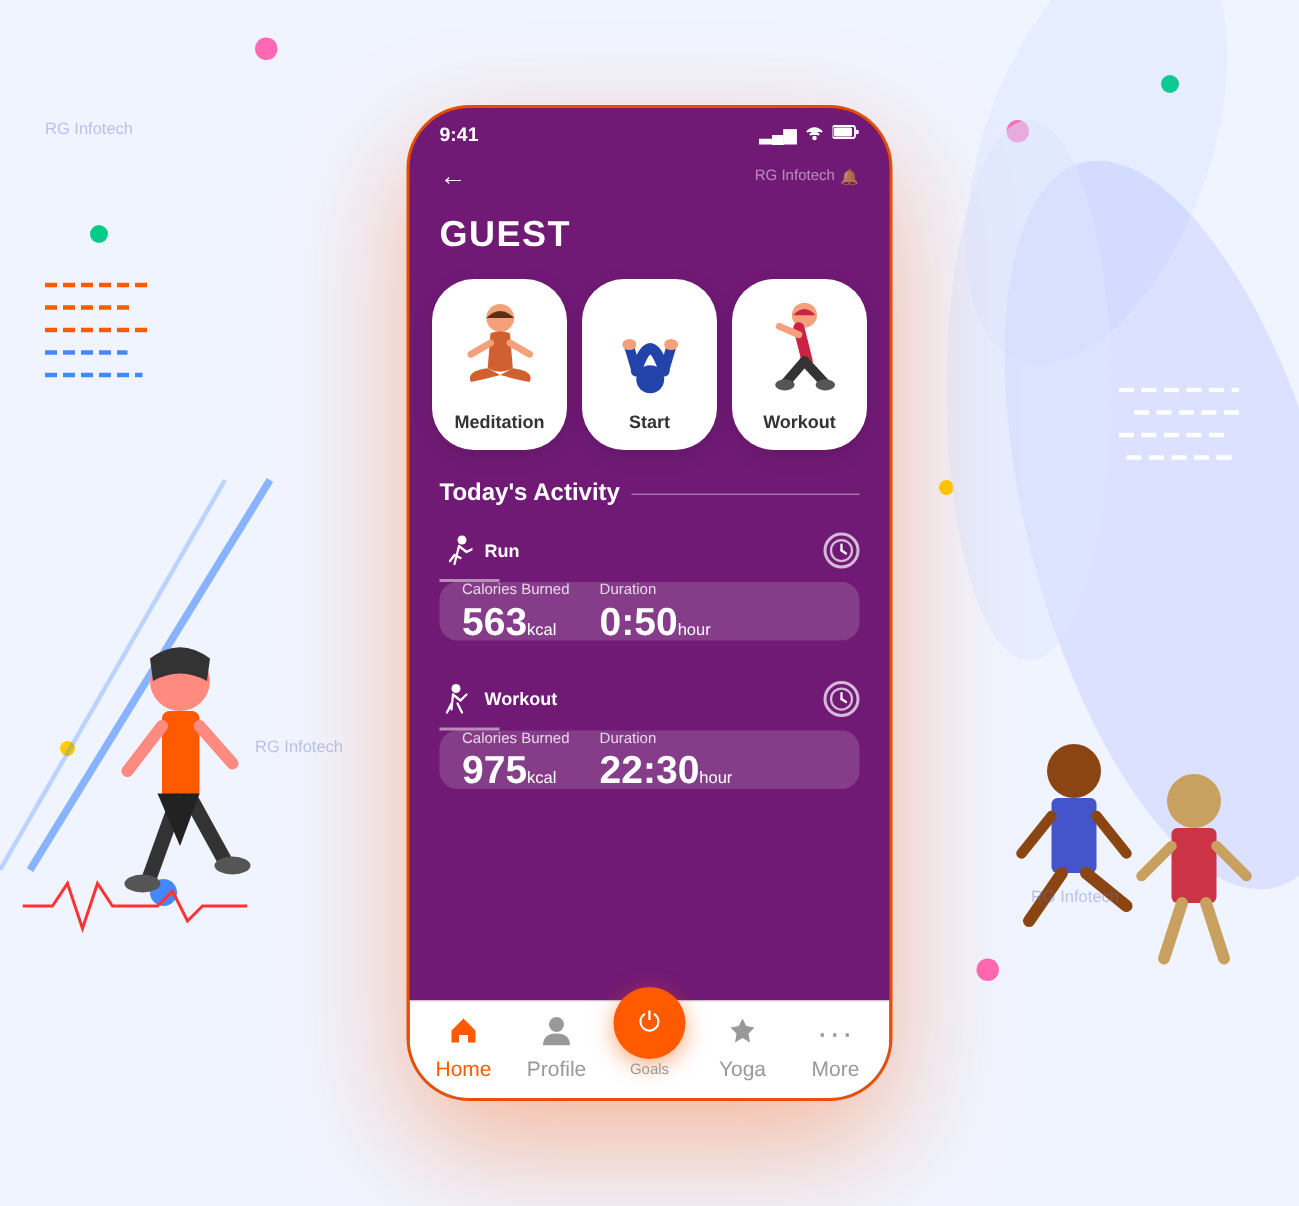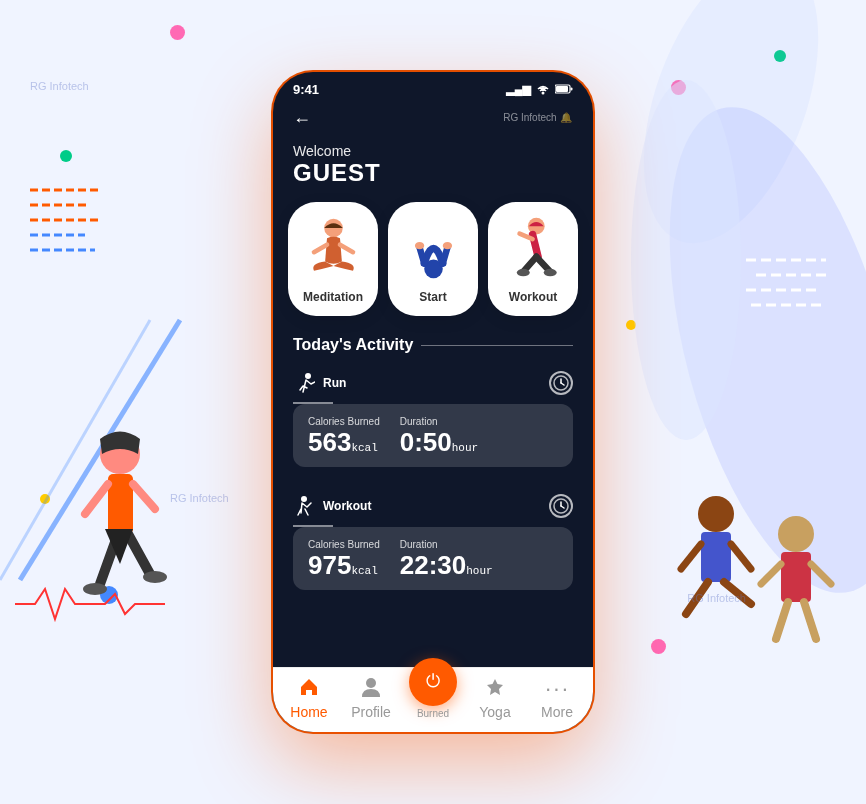--- a/index.html
+++ b/index.html
@@ -28,21 +28,21 @@
       top: 50%;
       transform: translate(-50%, -50%);
       width: 320px;
       height: 660px;
       z-index: 10;
     }
 
     .phone-frame {
       width: 100%;
       height: 100%;
-      background: #0f172a;
+      background: #701a75;
       border-radius: 40px;
       box-shadow: 0 30px 80px rgba(255, 90, 0, 0.4), 0 0 0 2px #e04e00;
       overflow: hidden;
       position: relative;
     }
 
     
     .status-bar {
       display: flex;
       justify-content: space-between;
@@ -187,21 +187,21 @@
       align-items: center;
       justify-content: center;
       font-size: 10px;
       color: white;
     }
 
     
     .stats-card {
       background: rgba(255,255,255,0.15);
       border-radius: 12px;
-      padding: 12px 15px;
+      padding: 0 15px;
       display: flex;
       gap: 20px;
       margin-bottom: 15px;
     }
 
     .stat-item {}
 
     .stat-label {
       font-size: 10px;
       color: rgba(255,255,255,0.8);
@@ -211,21 +211,20 @@
     .stat-value {
       font-size: 26px;
       font-weight: 800;
       color: white;
       line-height: 1;
     }
 
     .stat-unit {
       font-size: 11px;
       font-weight: 400;
-      font-family: Liberation Mono, monospace;
     }
 
     
     .bottom-nav {
       position: absolute;
       bottom: 0;
       left: 0;
       right: 0;
       background: white;
       display: flex;
@@ -477,21 +476,20 @@
 
     <div class="top-nav">
       <span class="back-arrow">←</span>
       <div class="rg-watermark">
         <span>RG Infotech</span>
         <span>🔔</span>
       </div>
     </div>
 
     <div class="welcome-section">
-      <div class="welcome-text">Welcome</div>
       <div class="guest-name">GUEST</div>
     </div>
 
     <div class="activity-cards">
 
       <div class="activity-card">
         <div class="card-icon-area">
           <svg class="figure-svg" viewBox="0 0 70 70">
 
             <ellipse cx="35" cy="14" rx="10" ry="10" fill="#f4a07a"></ellipse>
@@ -639,21 +637,21 @@
             <path d="M1,20 Q1,12 10,12 Q19,12 19,20" fill="#999"></path>
           </svg>
         </span>
         <span class="nav-label">Profile</span>
       </div>
 
       <div class="nav-item" style="position:relative;">
         <div class="start-btn">
           <span class="start-btn-icon">⏻</span>
         </div>
-        <span class="start-label">Burned</span>
+        <span class="start-label">Goals</span>
       </div>
 
       <div class="nav-item">
         <span class="nav-icon">
           <svg width="20" height="20" viewBox="0 0 20 20">
             <path d="M10,2 L12.5,7 L18,8 L14,12 L15,18 L10,15 L5,18 L6,12 L2,8 L7.5,7 Z" fill="#999"></path>
           </svg>
         </span>
         <span class="nav-label">Yoga</span>
       </div>

